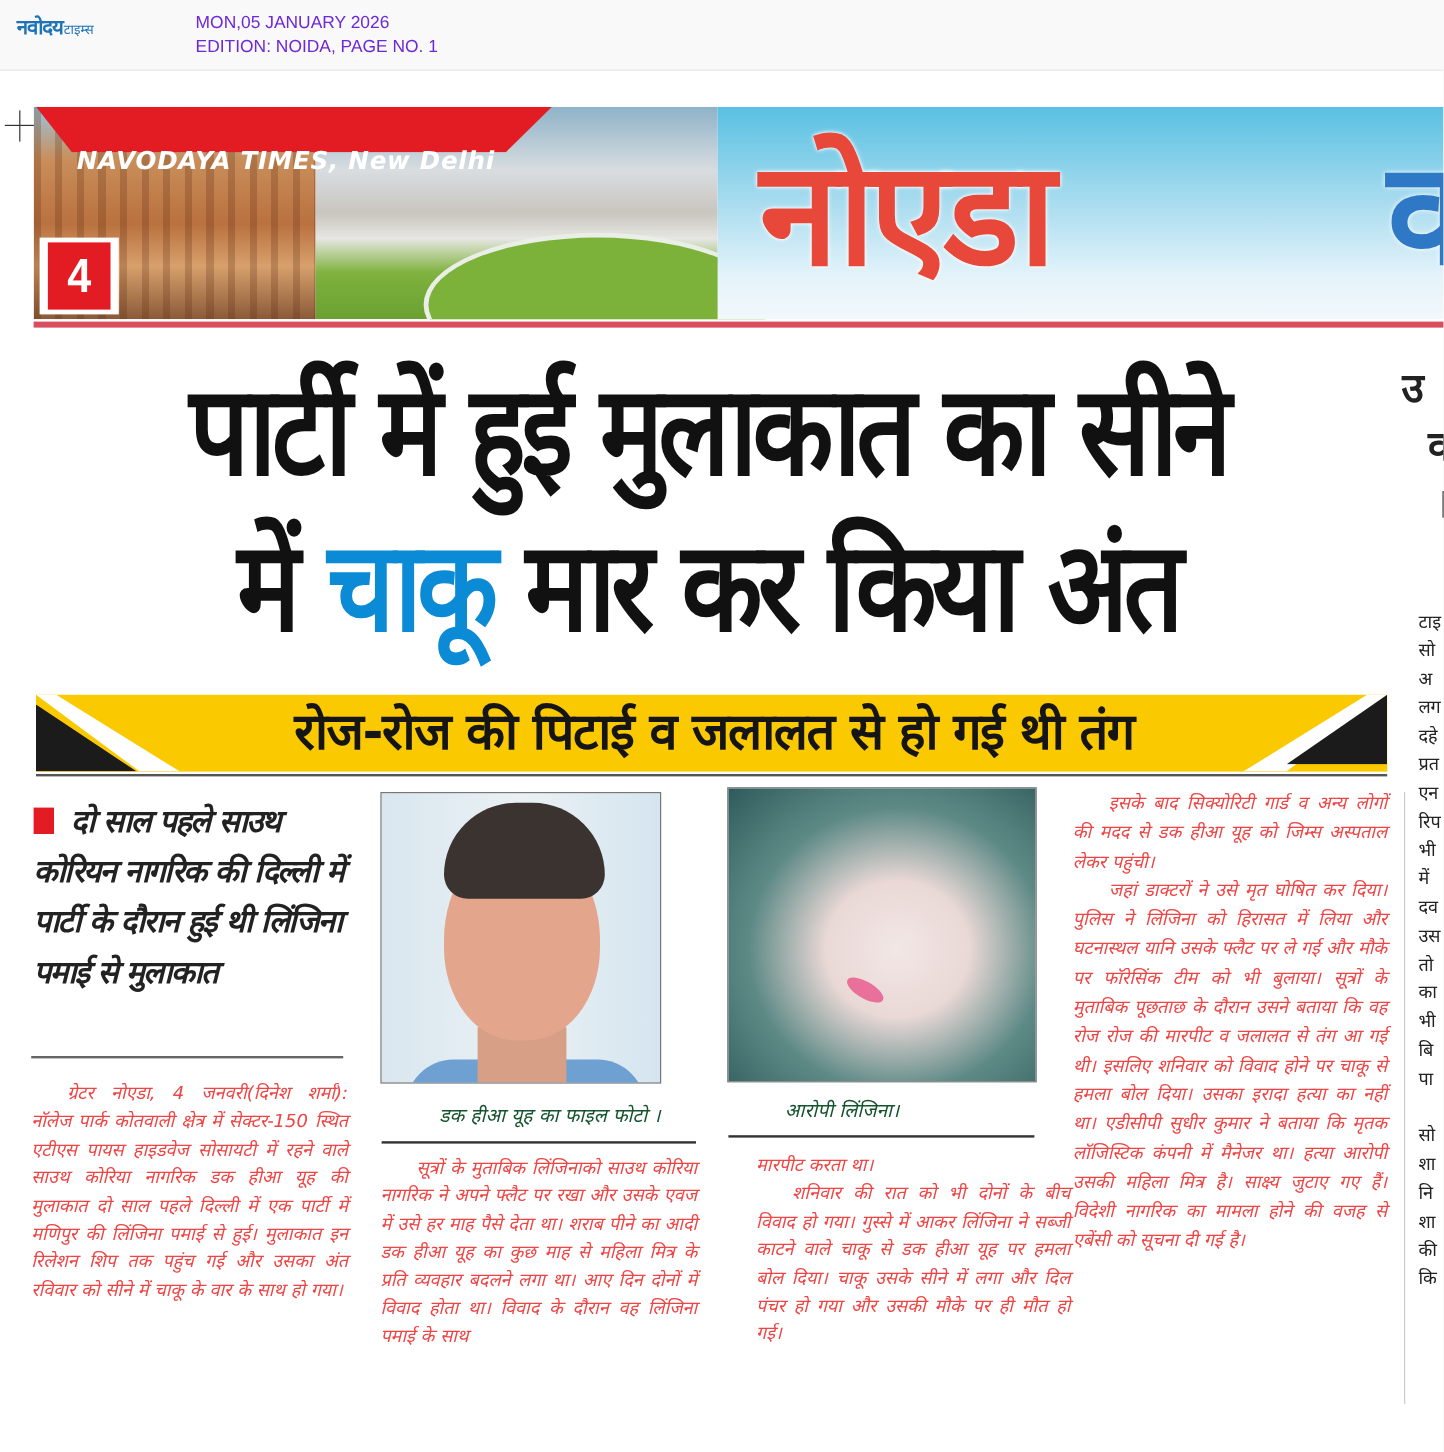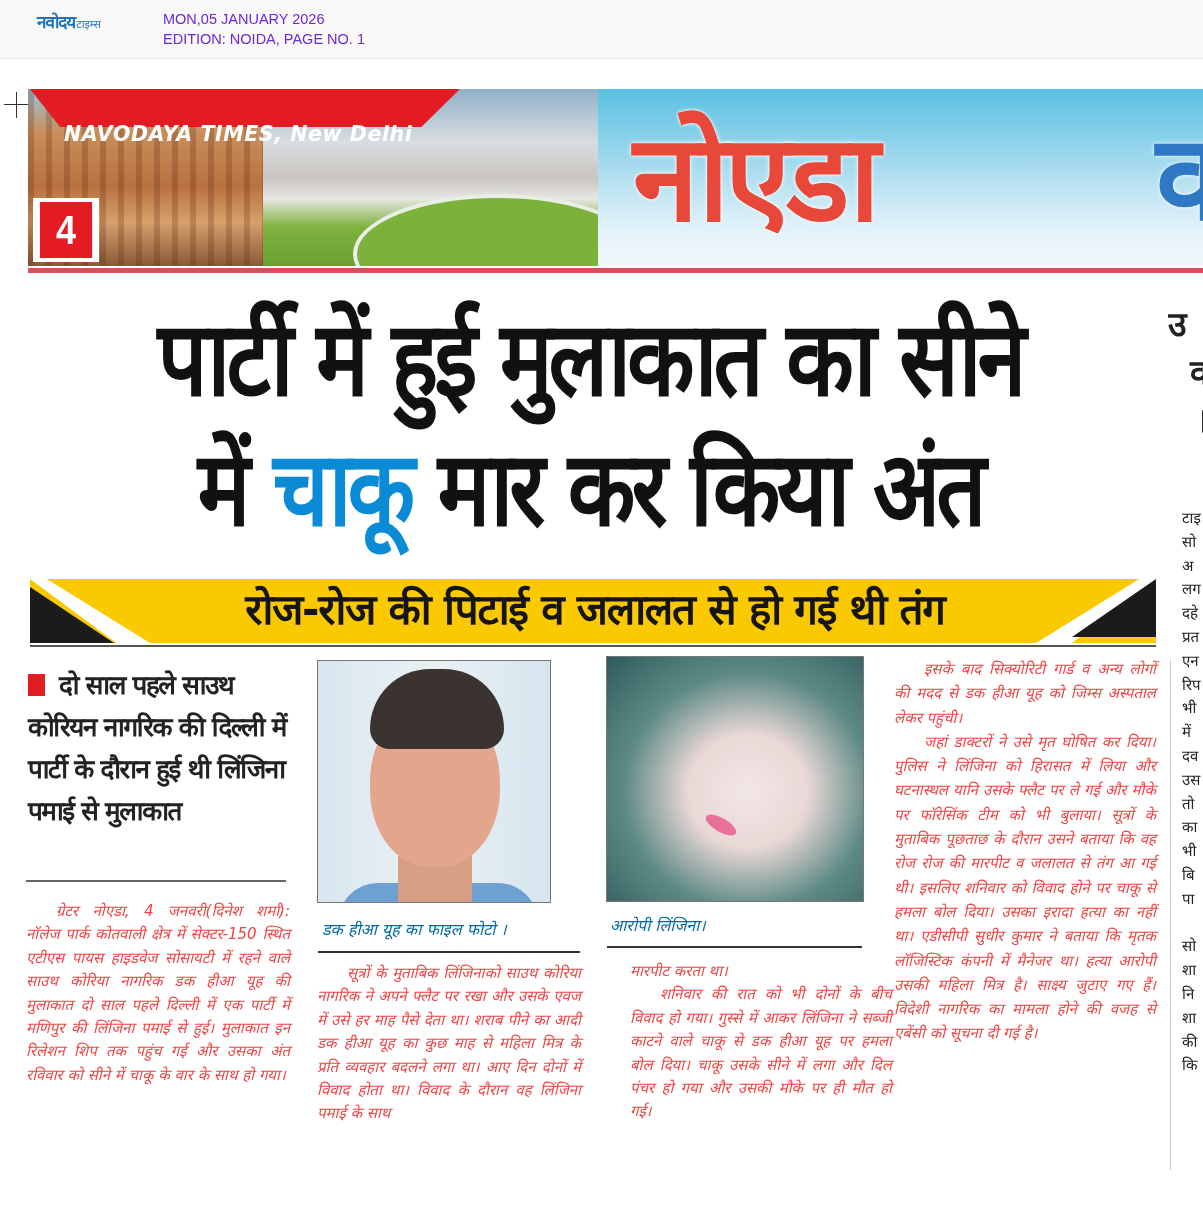--- a/index.html
+++ b/index.html
@@ -2,21 +2,21 @@
 <html><head>
 <meta charset="utf-8">
 <style>
   * { box-sizing: border-box; margin: 0; padding: 0; }
   html, body { width: 1203px; height: 1210px; overflow: hidden; background: #f7f7f7; }
   body { position: relative; font-family: "DejaVu Sans", sans-serif; color: #222; }
 
   
   .topbar { position: absolute; left: 0; top: 0; width: 1203px; height: 58px; background: #f9f9f9; }
   .logo { position: absolute; left: 14px; top: 10px; display: flex; align-items: baseline; }
-  .logo .brand { font-family: "DejaVu Sans", sans-serif; font-weight: bold; font-size: 17px; color: #1f73b7; letter-spacing: -1px; margin-left: 23px; }
+  .logo .brand { font-family: "DejaVu Sans", sans-serif; font-weight: bold; font-size: 17px; color: #1f73b7; letter-spacing: -1px; }
   .logo .brand-sub { font-family: "DejaVu Sans", sans-serif; font-size: 11px; color: #1f73b7; margin-left: 1px; }
   .dateline { position: absolute; left: 163px; top: 9px; font-family: "Liberation Sans", sans-serif; font-size: 14.5px; line-height: 20px; color: #6d28d9; font-weight: 500; }
 
   
   .page { position: absolute; left: 0; top: 58px; width: 1203px; height: 1152px; background: #fff; border-top: 1px solid #e6e6e6; }
 
   .crop-mark { position: absolute; left: 4px; top: 92px; width: 26px; height: 26px; }
   .crop-mark:before { content: ""; position: absolute; left: 12px; top: 0; width: 1px; height: 26px; background: #333; }
   .crop-mark:after  { content: ""; position: absolute; left: 0; top: 12px; width: 26px; height: 1px; background: #333; }
 
@@ -60,37 +60,37 @@
   .deck .tri-right { position:absolute; right:0; top:0; width:84px; height:58px; background:#1b1b1b; clip-path: polygon(100% 0, 100% 100%, 0 100%); }
   .deck .tri-right-white { position:absolute; right:0; top:0; width:120px; height:64px; background:#fff; clip-path: polygon(86% 0, 100% 0, 30% 100%, 0 100%); }
   .deck .text { position:absolute; left: 110px; top: 2px; width: 910px; text-align: center; font-family:"DejaVu Sans", sans-serif; font-weight: bold; font-size: 42px; line-height: 58px; color: #151515; letter-spacing: -1.2px; }
   .deck-rule { position:absolute; left:30px; top: 645px; width: 1126px; height: 2px; background:#555; }
 
   
   .col { position: absolute; font-family: "DejaVu Sans", sans-serif; font-size: 15px; line-height: 23.4px; color: #ef4444; text-align: justify; font-style: italic; }
   .col p { text-indent: 2em; }
   .col p.noindent { text-indent: 0; }
 
-  .kicker { position: absolute; left: 28px; top: 664px; width: 262px; font-family: "DejaVu Sans", sans-serif; font-weight: bold; font-size: 26px; line-height: 42px; color: #222; letter-spacing: -1.4px; }
+  .kicker { position: absolute; left: 28px; top: 664px; width: 262px; font-family: "DejaVu Sans", sans-serif; font-weight: bold; font-size: 26px; line-height: 42px; color: #222; letter-spacing: -1.4px; font-style: italic; }
   .kicker .bullet { display:inline-block; width: 17px; height: 22px; background:#e31b23; margin-right: 14px; vertical-align: -2px; }
   .kicker-rule { position:absolute; left: 26px; top: 880px; width: 260px; height: 2px; background: #666; }
 
   .photo { position: absolute; border: 1px solid #777; overflow: hidden; }
   .photo-man { left: 317px; top: 660px; width: 234px; height: 243px;
      background: linear-gradient(90deg, #d9e6ef 0%, #eaf1f4 50%, #d5e5ef 100%); }
   .photo-man .hair { position:absolute; left: 52px; top: 8px; width: 134px; height: 80px; border-radius: 60px 60px 20px 20px; background:#3b3330; }
   .photo-man .face { position:absolute; left: 52px; top: 38px; width: 130px; height: 168px; border-radius: 50% 50% 46% 46%; background: #e3a58b; }
   .photo-man .neck { position:absolute; left: 80px; top: 195px; width: 74px; height: 60px; background:#d79f86; }
   .photo-man .shirt { position:absolute; left: 20px; top: 222px; width: 200px; height: 40px; border-radius: 40px 40px 0 0; background: #6ea0d1; }
 
   .photo-woman { left: 606px; top: 656px; width: 258px; height: 246px;
      background: radial-gradient(ellipse at 55% 55%, #f2e7e6 0%, #e9d8d6 30%, #5e8a86 62%, #2f5a5b 100%); }
   .photo-woman .lips { position:absolute; left: 38%; top: 66%; width: 34px; height: 14px; border-radius: 50%; background: #e8709a; transform: rotate(30deg); }
 
-  .caption { position: absolute; font-family: "DejaVu Sans", sans-serif; font-style: italic; font-size: 16px; color: #0369a1; }
+  .caption { position: absolute; font-family: "DejaVu Sans", sans-serif; font-style: italic; font-size: 16px; color: #14532d; margin-left: 44px; }
   .cap-rule { position: absolute; height: 2px; background: #333; }
 
   .right-strip { position: absolute; left: 1168px; top: 300px; width: 40px; overflow: hidden; font-family: "DejaVu Sans", sans-serif; color: #222; }
   .right-strip .big { font-weight: bold; font-size: 34px; line-height: 48px; white-space: nowrap; }
   .right-col { position: absolute; left: 1182px; top: 507px; width: 40px; overflow: hidden; font-family: "DejaVu Sans", sans-serif; font-size: 15px; line-height: 23.8px; white-space: nowrap; color: #222; }
   .col-sep { position:absolute; left: 1170px; top: 660px; width: 1px; height: 510px; background: #ccc; }
 </style>
 </head>
 <body>
 

